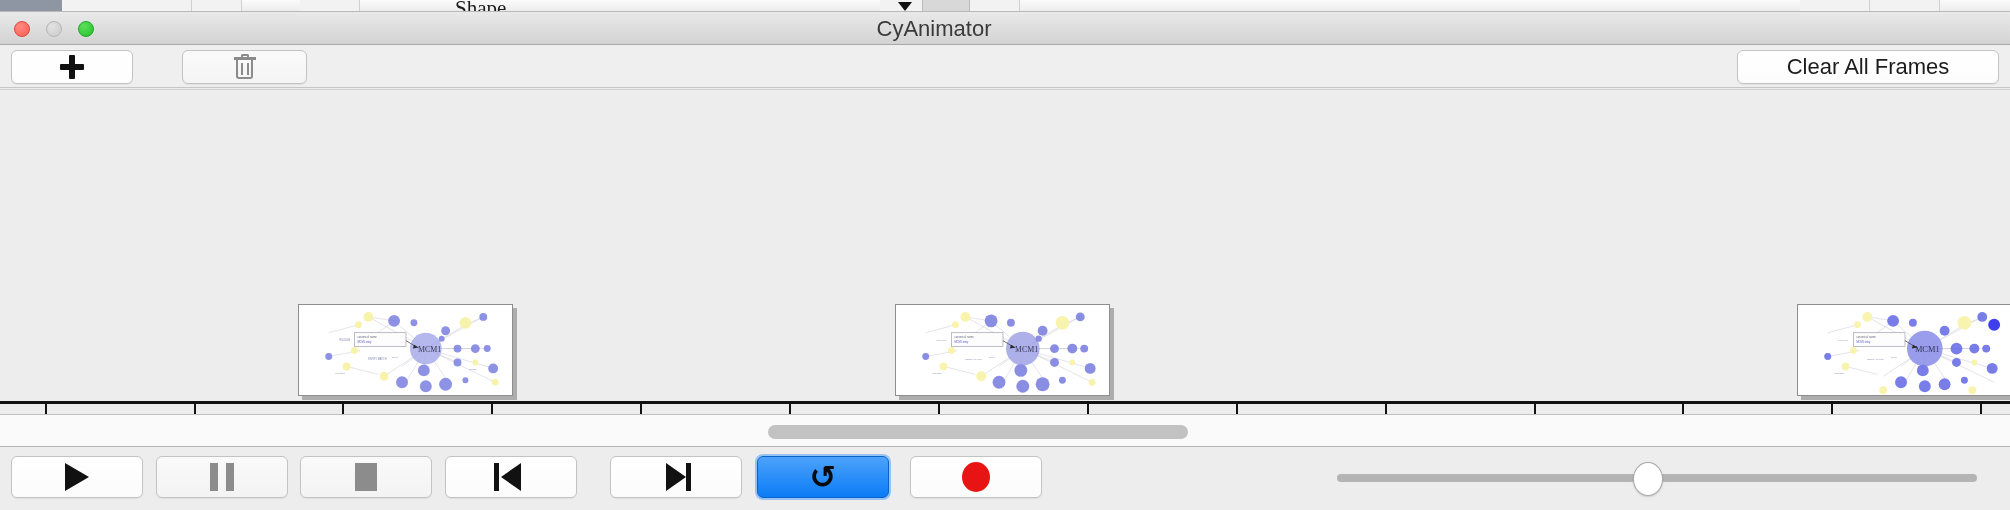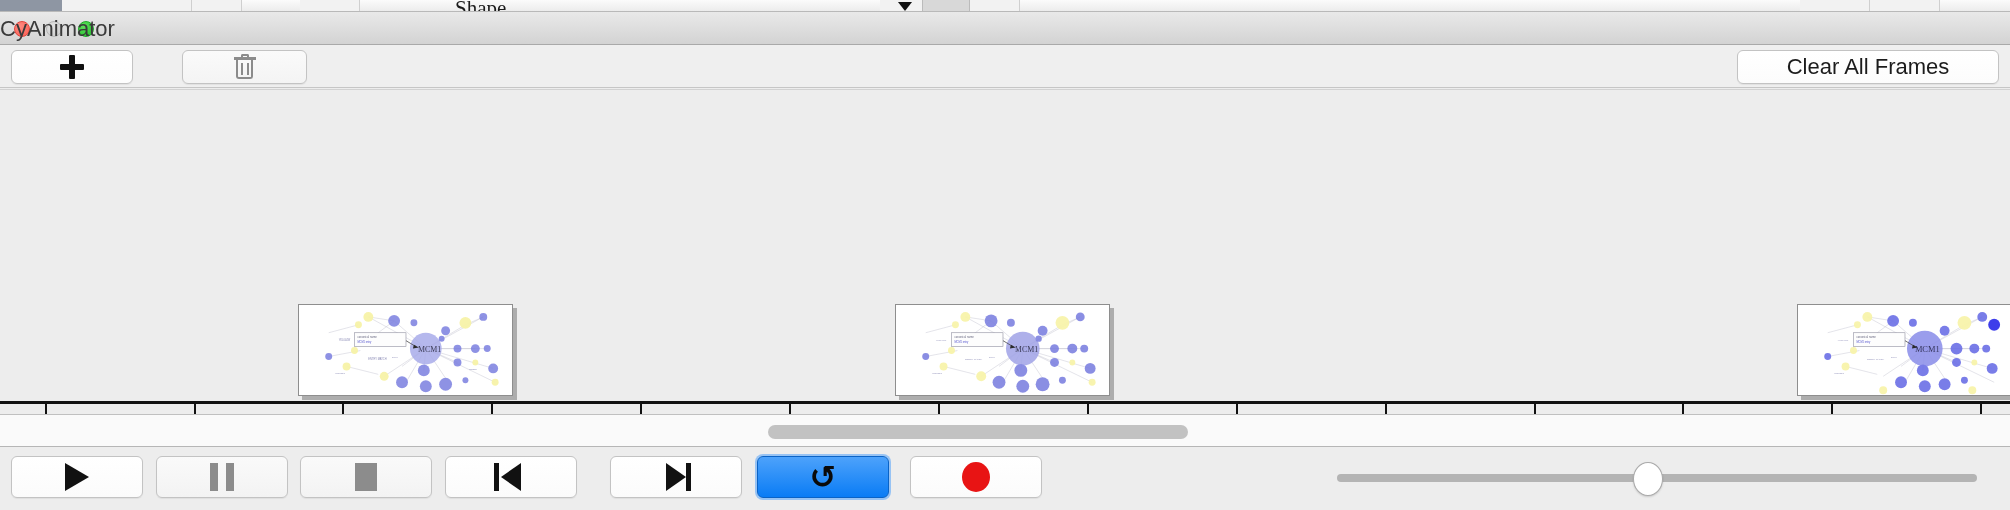--- a/index.html
+++ b/index.html
@@ -32,21 +32,21 @@
     position:absolute; left:0; top:12px; width:2010px; height:33px;
     background:linear-gradient(#e9e9e9,#d3d3d3);
     border-bottom:1px solid #a9a9a9;
   }
   .traffic { position:absolute; top:9px; width:16px; height:16px; border-radius:50%; }
   .tl-close { left:14px;  background:radial-gradient(circle at 35% 30%, #ff8a80, #fb5d52); border:1px solid #e0443c; }
   .tl-min   { left:46px;  background:radial-gradient(circle at 35% 30%, #e2e2e2, #cbcbcb); border:1px solid #b6b6b6; }
   .tl-max   { left:78px;  background:radial-gradient(circle at 35% 30%, #5ede5c, #22c12a); border:1px solid #1da927; }
   .win-title {
     position:absolute; left:0; top:0; width:1868px; height:33px;
-    line-height:33px; text-align:left;
+    line-height:33px; text-align:center;
     font-size:22px; color:#3a3a3a;
   }
 
   
   .toolbar {
     position:absolute; left:0; top:45px; width:2010px; height:43px;
     background:#efefef; border-bottom:1px solid #c6c6c6;padding-left:22px;
   }
   .tbtn {
     position:absolute; top:5px; height:34px;

